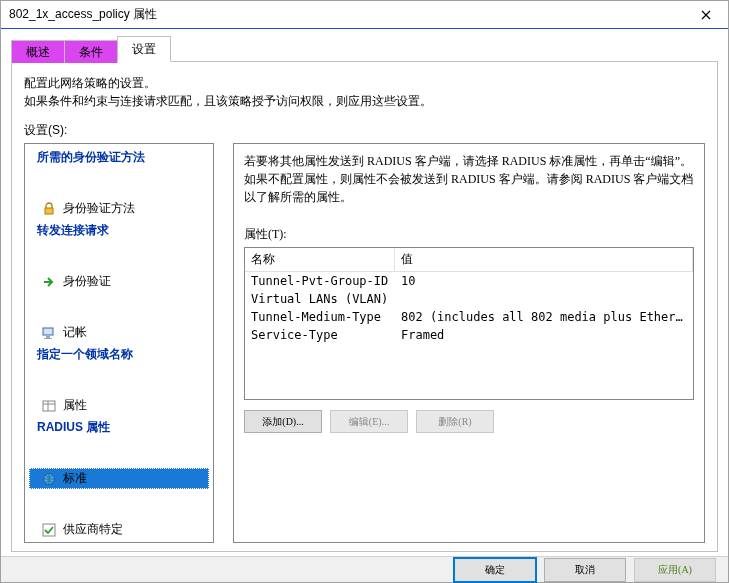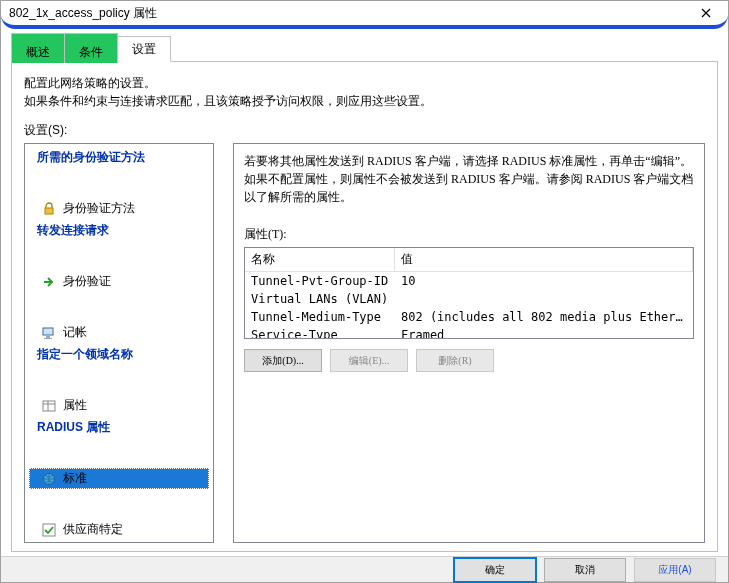--- a/index.html
+++ b/index.html
@@ -20,22 +20,21 @@
     background: #fff;
     display: flex;
     flex-direction: column;
   }
   .titlebar {
     height: 28px;
     display: flex;
     align-items: center;
     padding: 0 0 0 8px;
     background: #fff;
-    border-bottom: 4px solid #1d4ed8;
-    border-radius: 14px;
+    border-bottom: 1px solid #1d4ed8;
   }
   .titlebar .title { flex: 1; font-size: 12px; }
   .titlebar .close {
     width: 44px;
     height: 28px;
     display: flex;
     align-items: center;
     justify-content: center;
     cursor: default;
   }
@@ -64,23 +63,23 @@
     top: 1px;
     cursor: default;
   }
   .tab.active {
     background: #fff;
     border-bottom: 1px solid #fff;
     top: 1px;
     z-index: 3;
   }
   .tab.inactive {
-    background: #22c55e;
+    background: #d946ef;
     top: 2px;
-    padding-top:10px;
+    padding-top:3px;
     padding-bottom:2px;
   }
   .tabpanel {
     border: 1px solid #c0c0c0;
     flex: 1;
     padding: 10px 12px 8px 12px;
     display: flex;
     flex-direction: column;
     position: relative;
     z-index:1;
@@ -134,21 +133,21 @@
     margin-left:7px;
   }
   .right-desc {
     line-height: 1.5;
     font-family: SimSun, "NSimSun", serif;
     margin-bottom: 20px;
   }
   .attr-label { margin-bottom: 4px; font-family: SimSun, "NSimSun", serif;}
   .attr-list {
     border: 1px solid #828790;
-    height: 92px;
+    height: 153px;
     background:#fff;
     overflow:auto;
   }
   .attr-header {
     display:flex;
     background:#fff;
     border-bottom:1px solid #e0e0e0;
   }
   .attr-header .col {
     padding: 3px 6px;
@@ -195,27 +194,27 @@
     display:flex;
     align-items:center;
     justify-content:flex-end;
     gap:8px;
     padding: 0 12px;
   }
   .footer .btn {
     min-width: 82px;
     height: 24px;
     background:#e1e1e1;
-    font-family: Liberation Sans, sans-serif;
+    font-family: Liberation Serif, serif;
   }
   .footer .btn.primary {
     border: 1px solid #0078d7;
     outline: 1px solid #0078d7;
   }
-  .footer .btn:disabled { color:#1d4ed8; }
+  .footer .btn:disabled { color:#4d7c0f; }
 
   
   .ic svg { width:16px; height:16px; }
 </style>
 </head>
 <body>
 
 <div class="window">
 
   <div class="titlebar">

